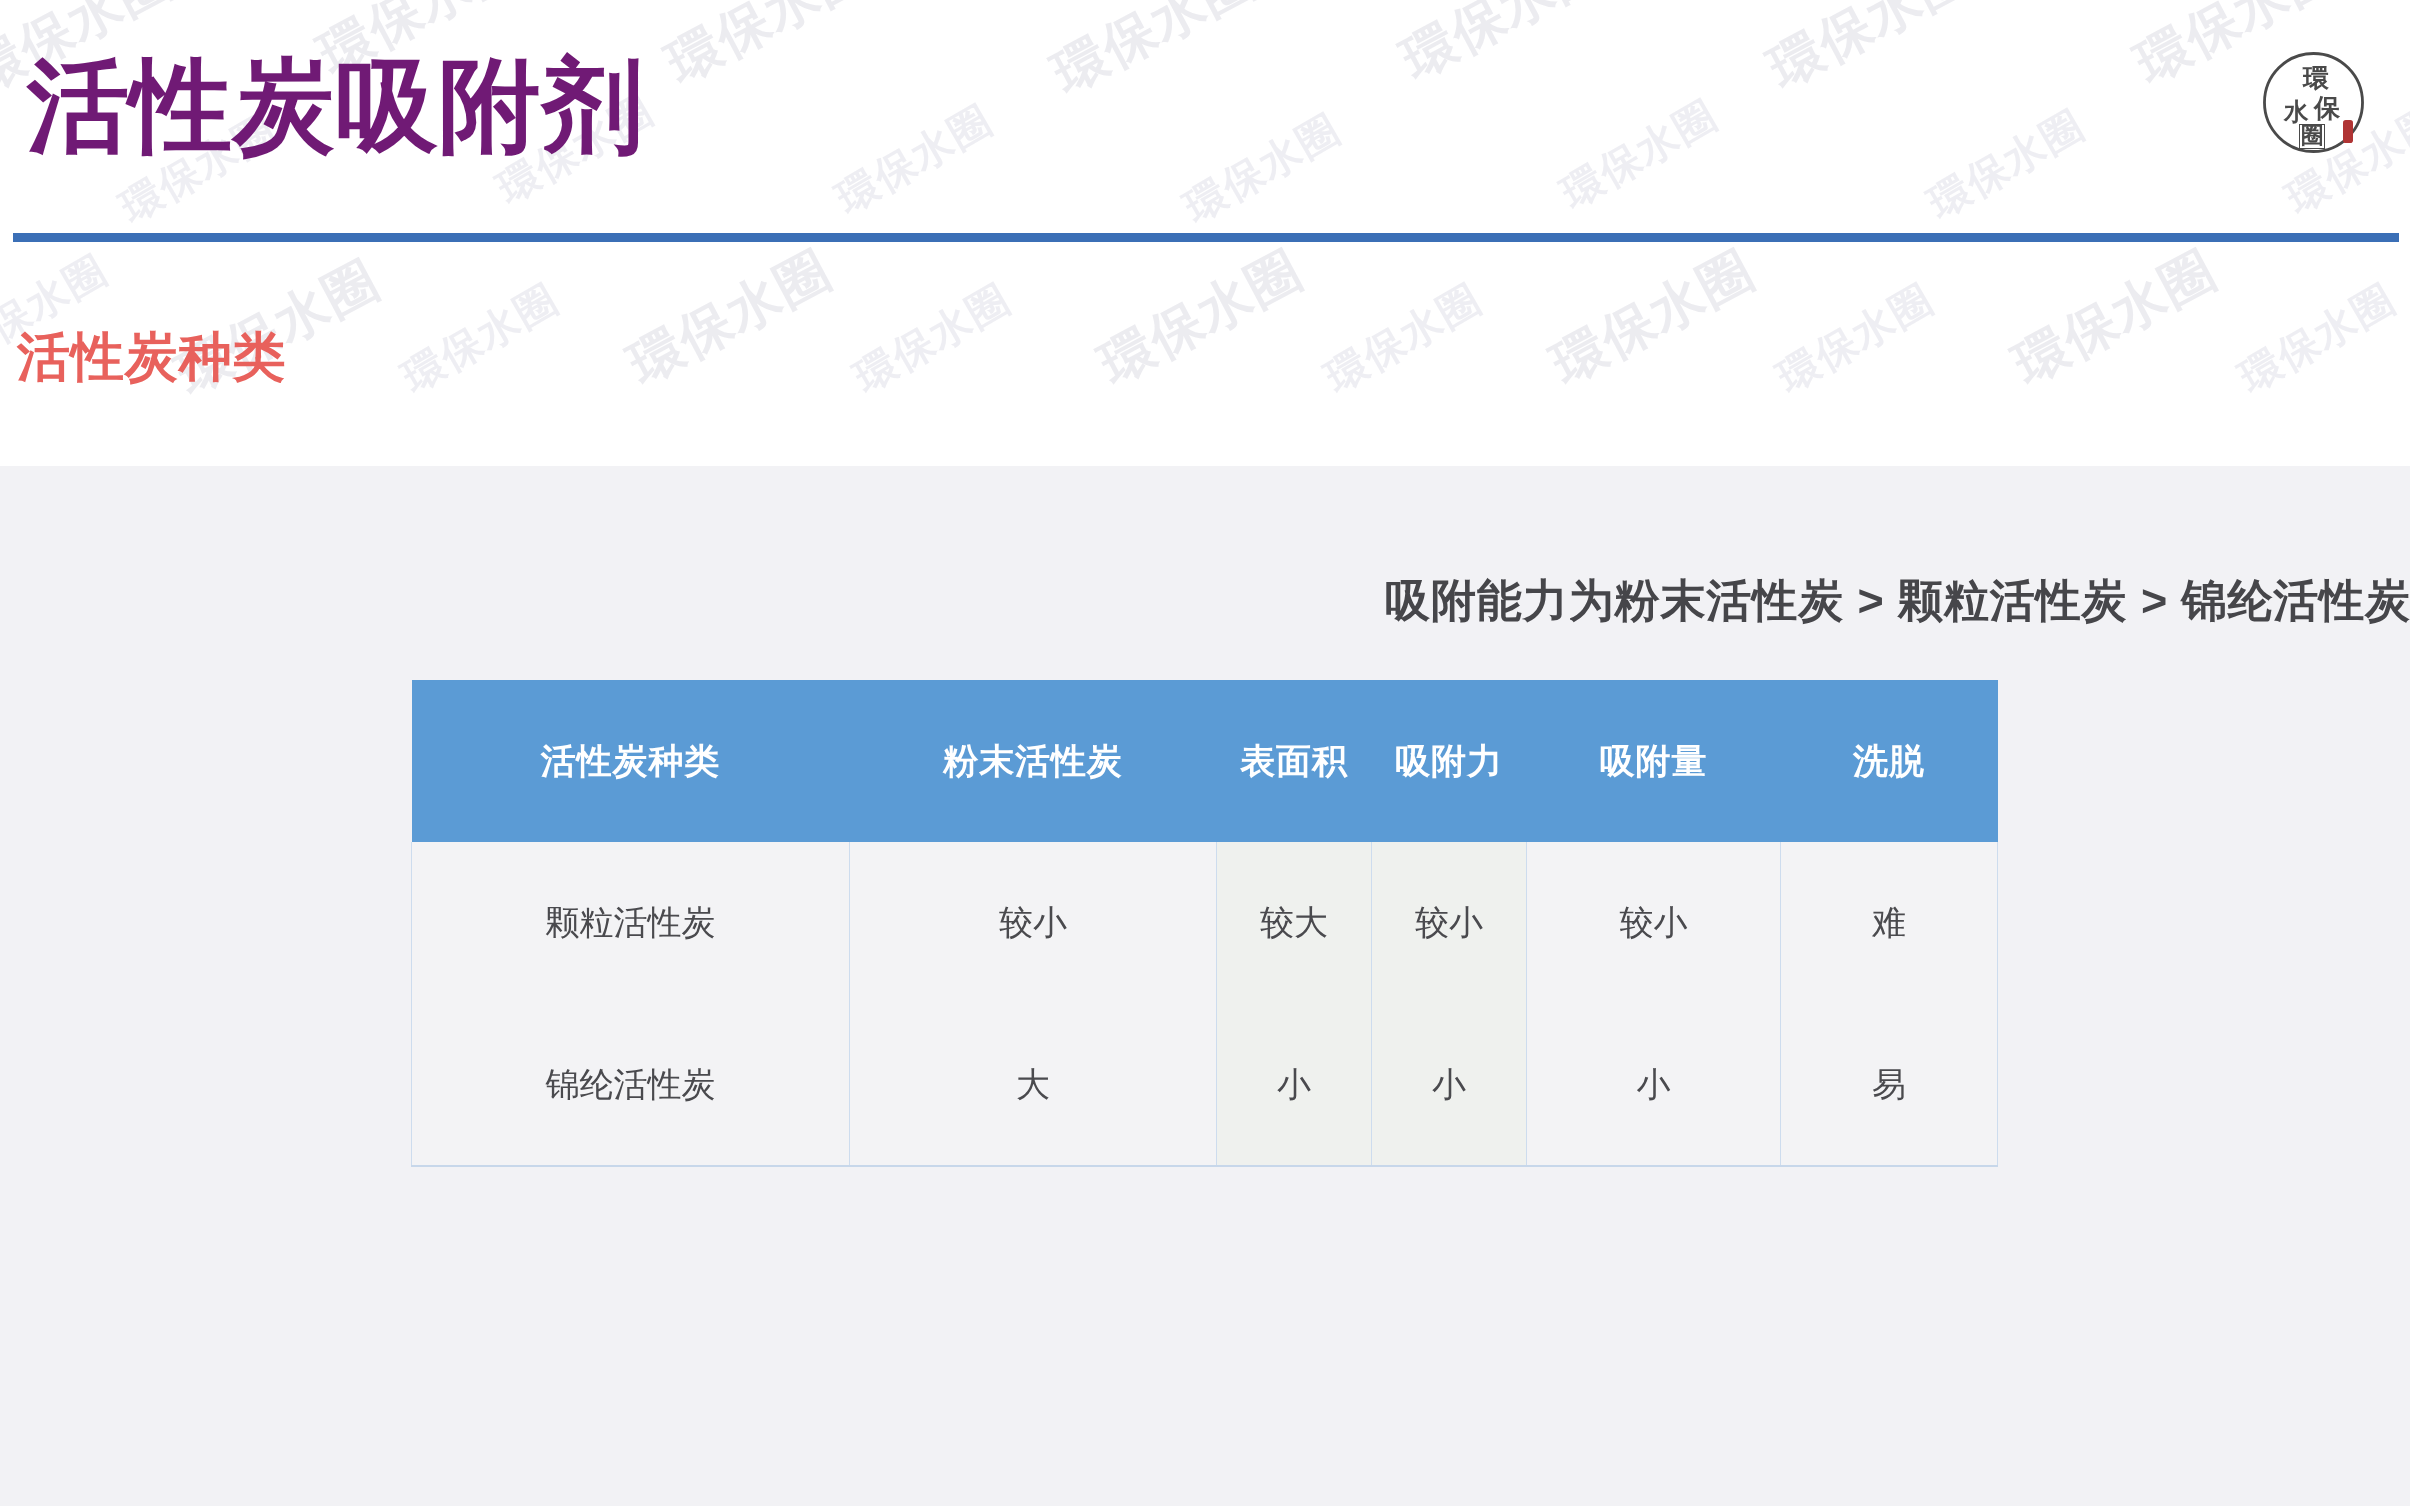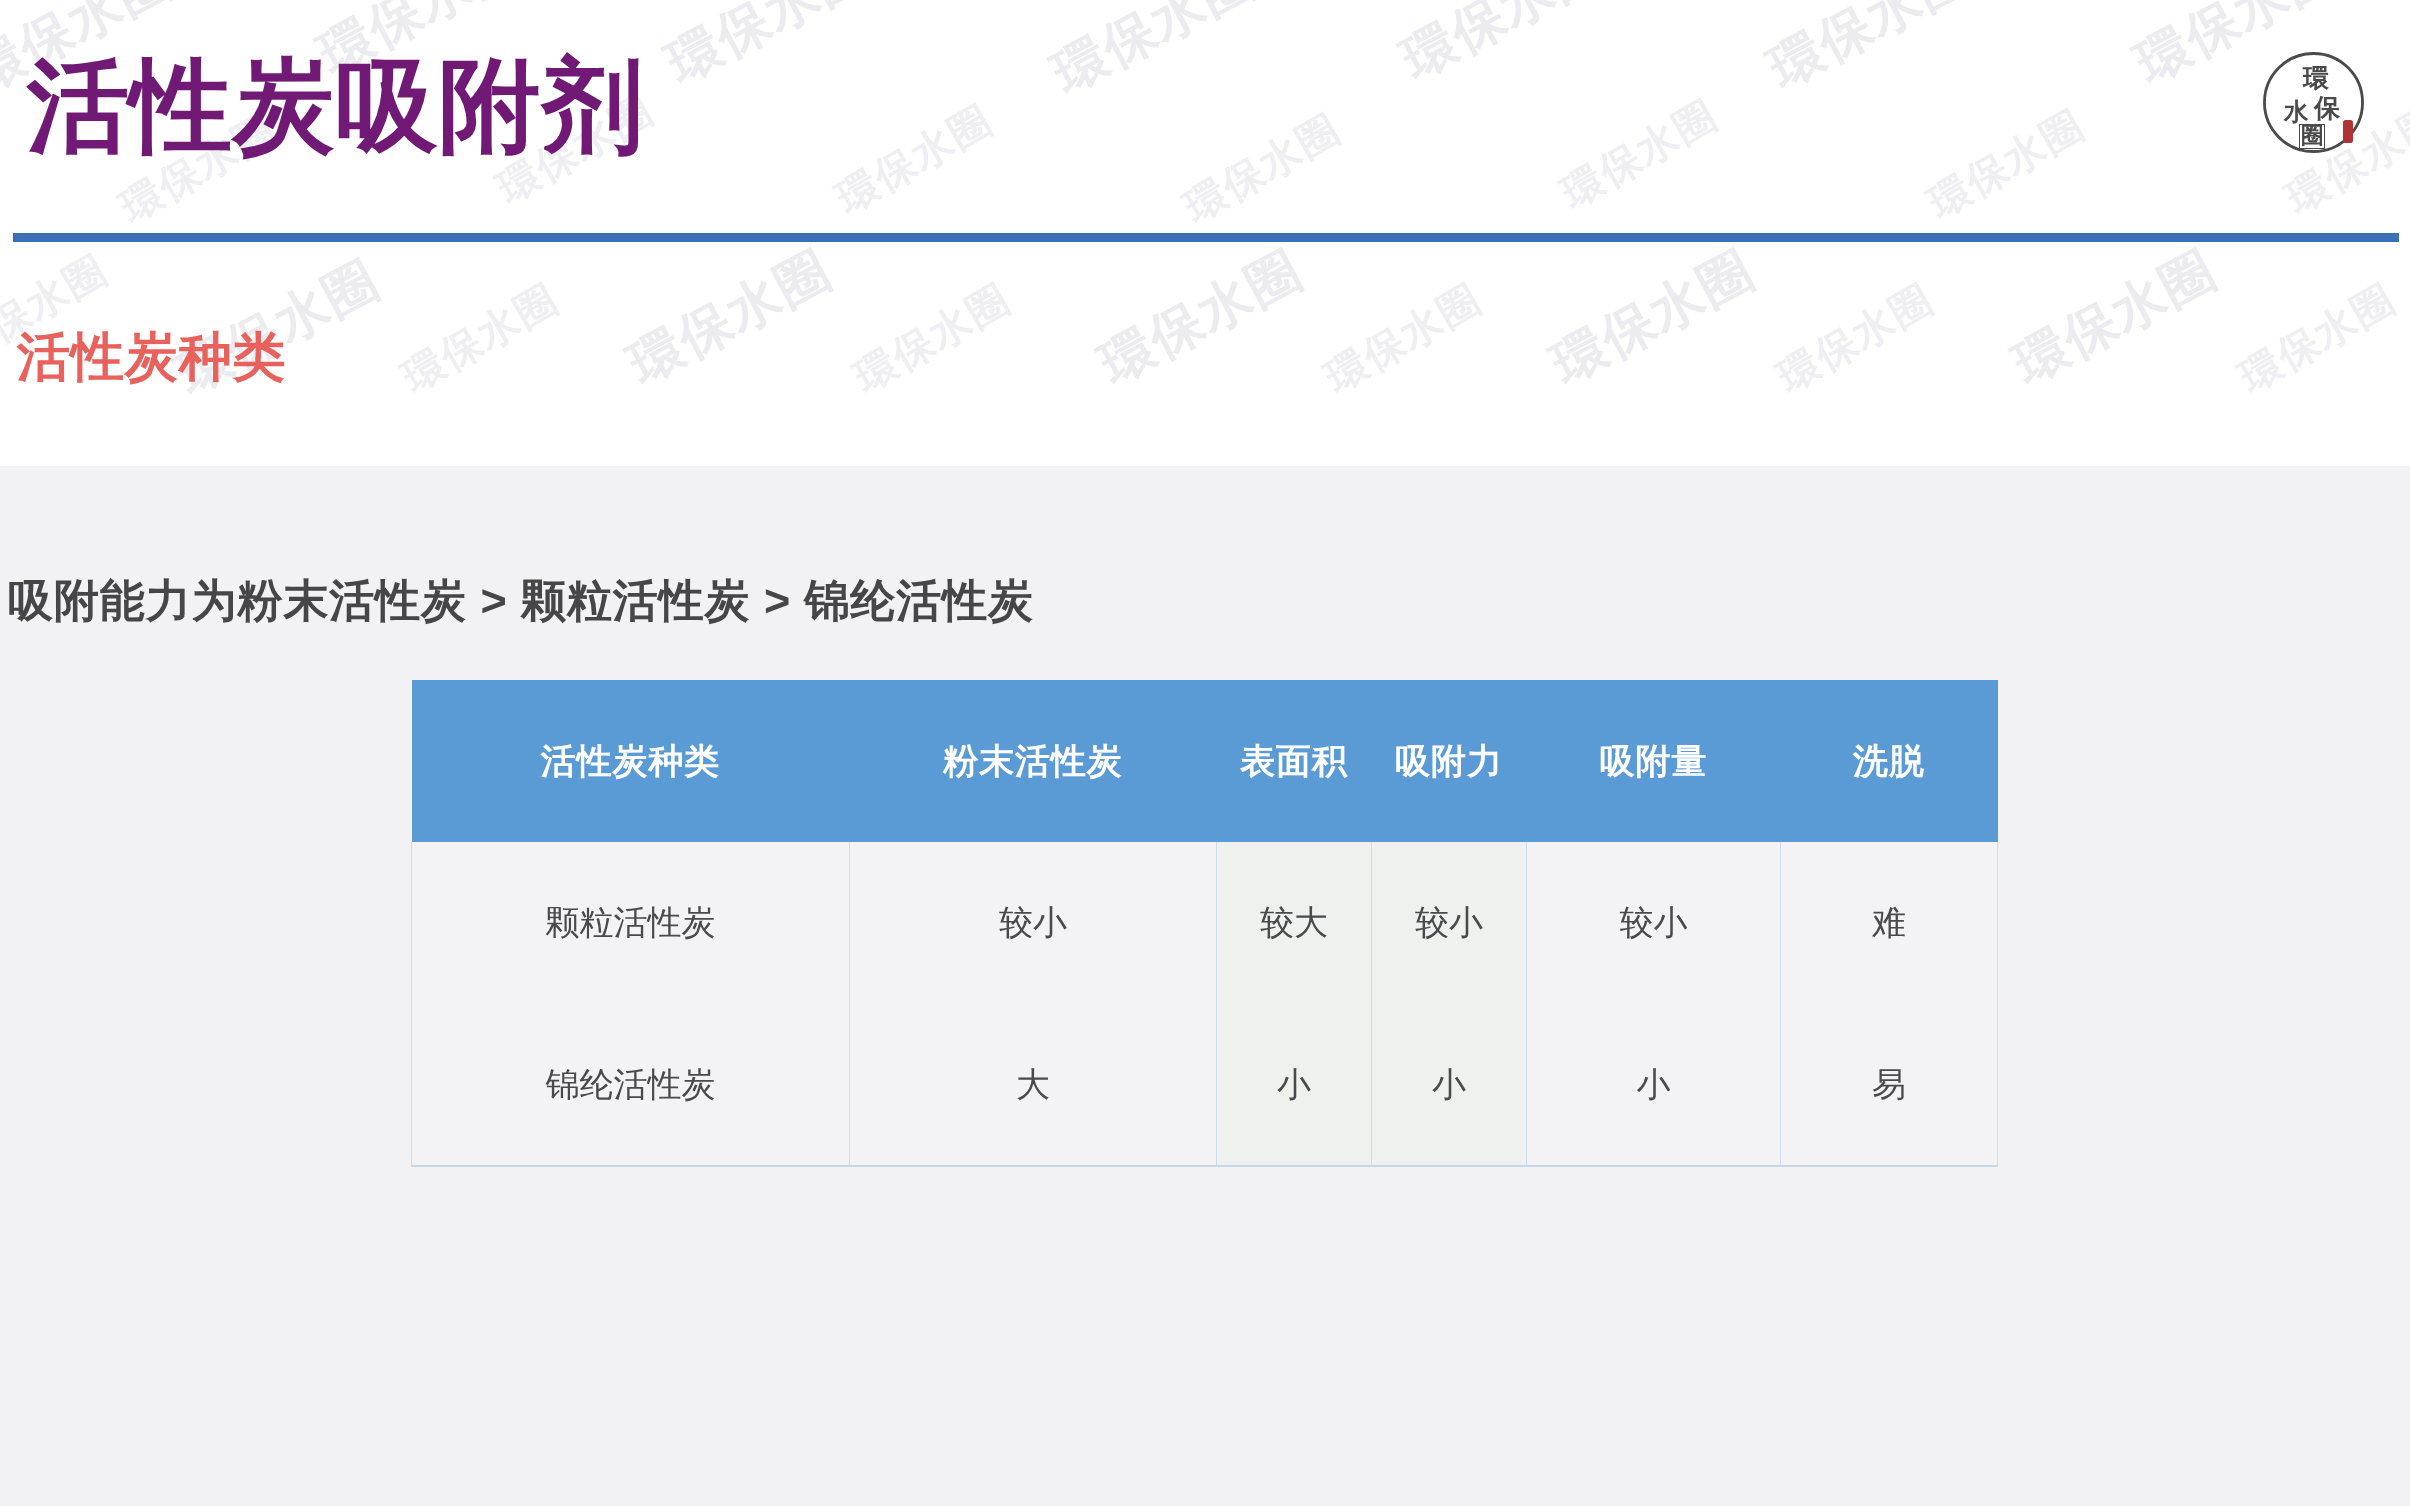--- a/index.html
+++ b/index.html
@@ -128,21 +128,21 @@
     background: #b03434;
     border-radius: 2.8px;
   }
 
   
   .table-caption {
     position: absolute;
     left: 0;
     top: 571px;
     width: 2411px;
-    text-align: left;
+    text-align: right;
     font-size: 45px;
     font-weight: 700;
     color: #46464a;
     letter-spacing: 0.9px;
     z-index: 4;
     padding-left: 8px;
   }
 
   
   .table-wrap {

